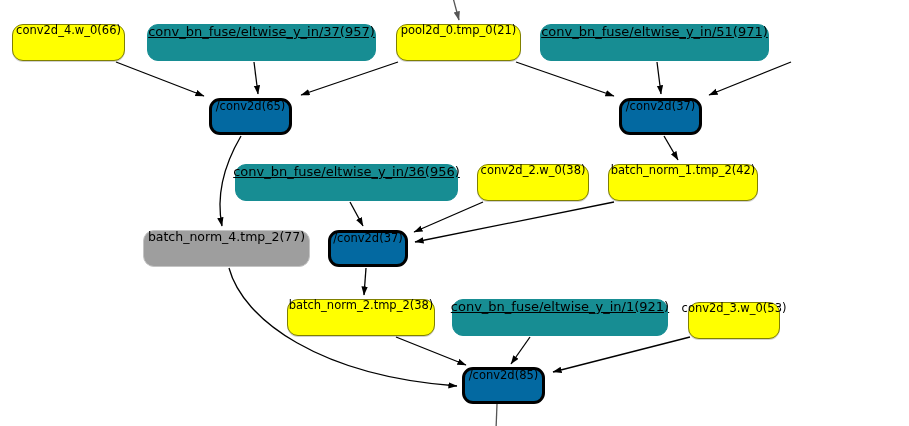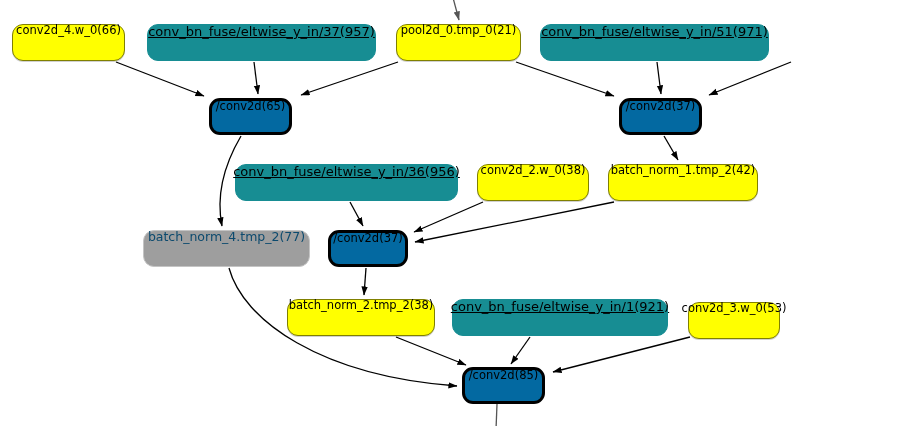--- a/index.html
+++ b/index.html
@@ -50,21 +50,21 @@
     background: #178d93;
     border: 1.6px solid #178d93;
     color: #000000;
     font-size: 13px;
     text-decoration: underline;
   }
   
   .node.gray {
     background: #9e9e9e;
     border: 1.6px solid #c4c4c4;
-    color: #0c4a6e;
+    color: #000000;
     font-size: 12.5px;
   }
   
   .node.op {
     background: #0369a1;
     border: 3px solid #000000;
     color: #000000;
     font-size: 11.5px;
   }
 </style>

